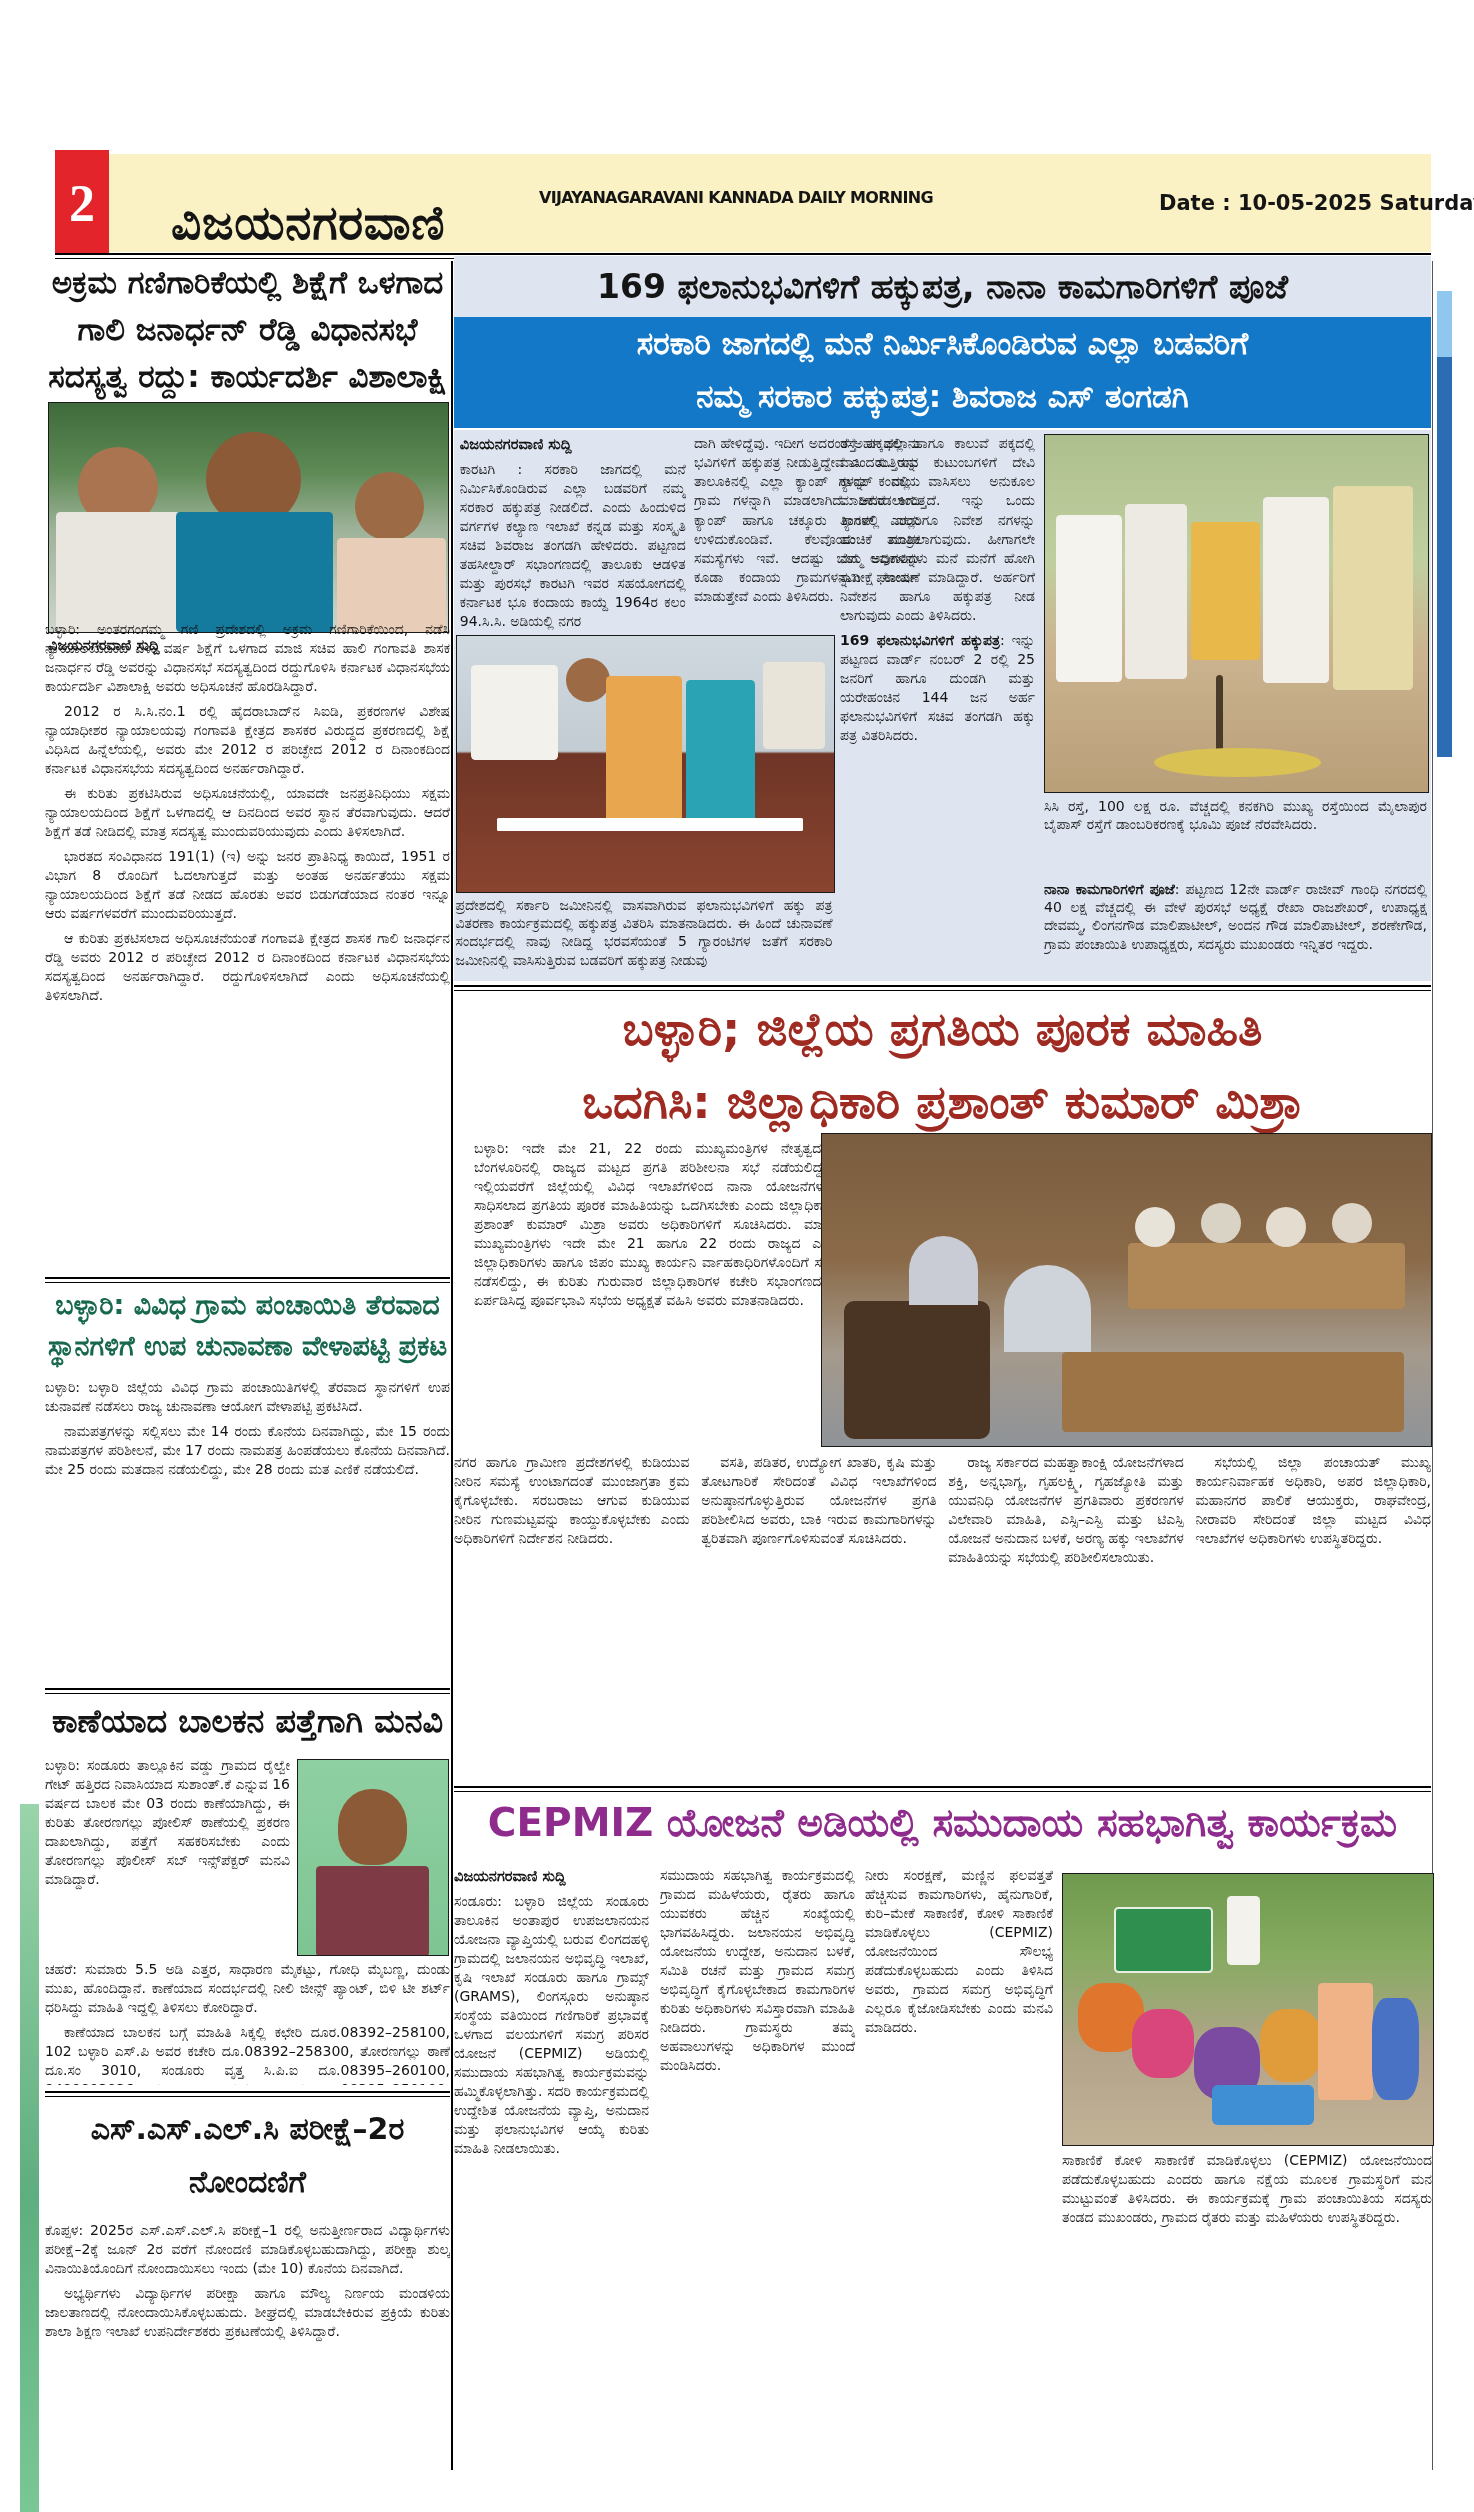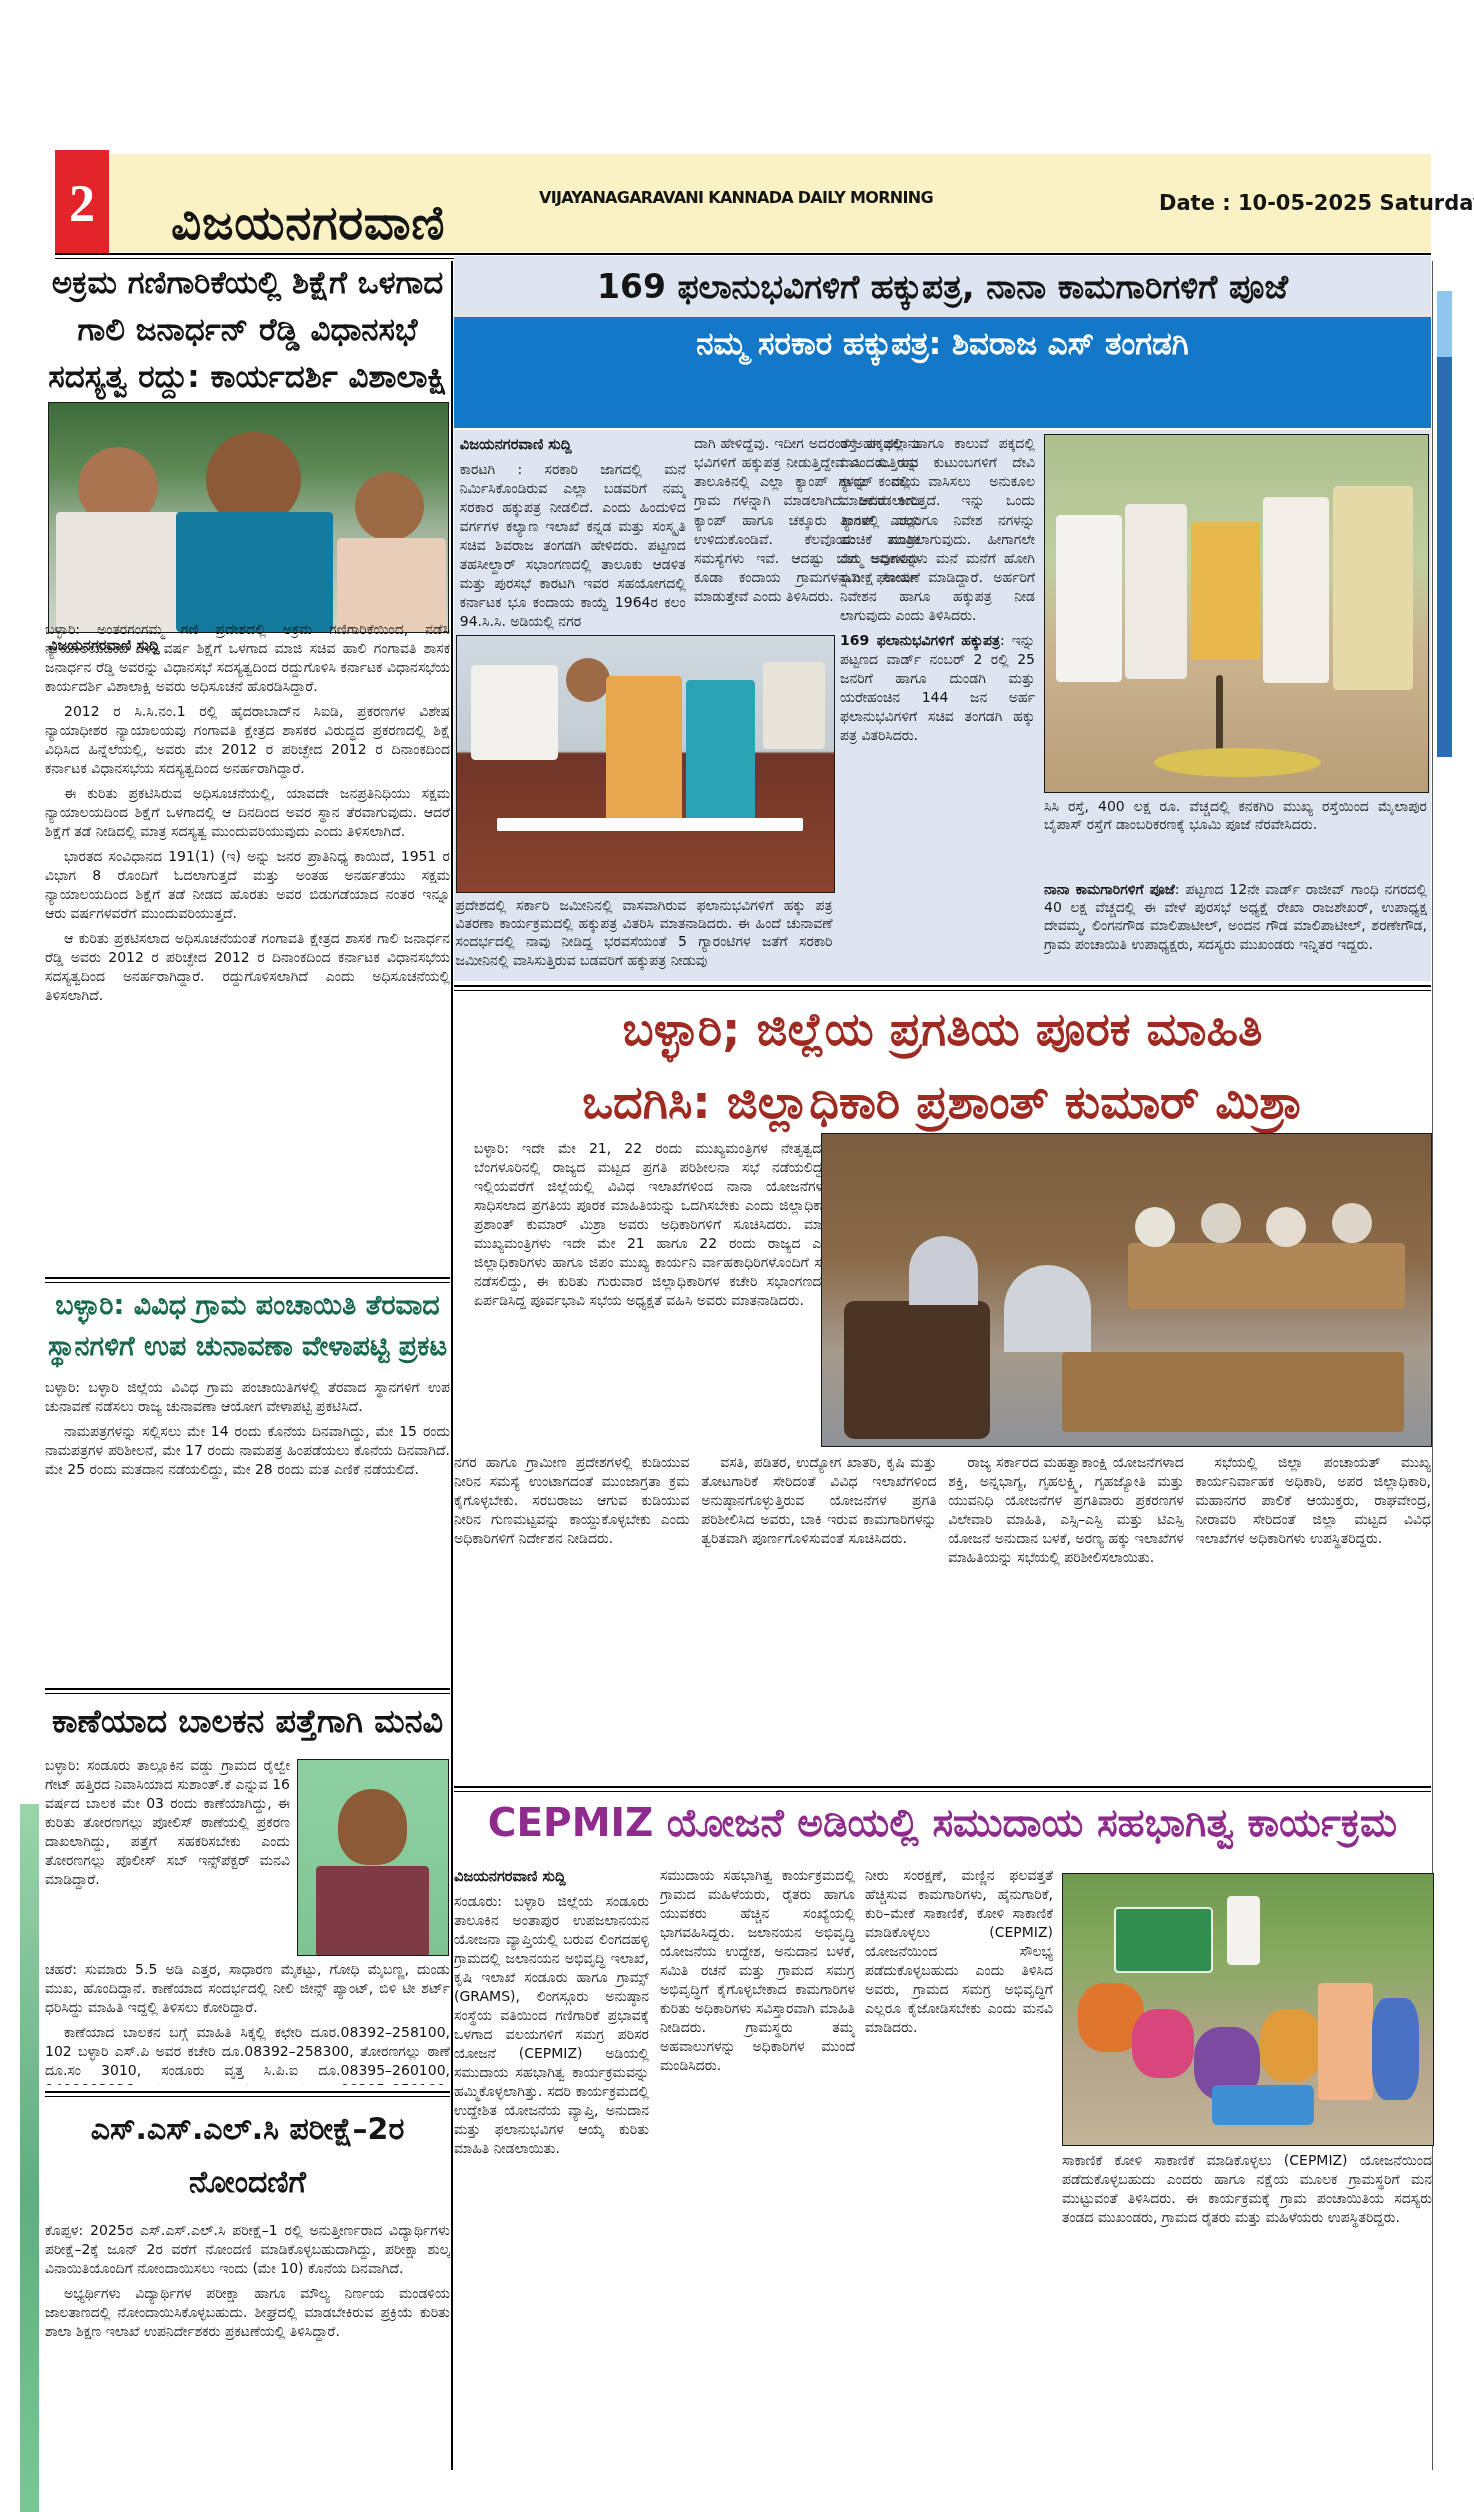--- a/index.html
+++ b/index.html
@@ -110,20 +110,21 @@
     <div>ಎಸ್.ಎಸ್.ಎಲ್.ಸಿ ಪರೀಕ್ಷೆ–2ರ ನೋಂದಣಿಗೆ</div>
     <div>ಶುಲ್ಕ ವಿನಾಯಿತಿ: ಇಂದು ಕೊನೆಯ ದಿನ</div>
   </div>
   <div class="abs jtext" style="left:45px;top:2221px;width:405px;height:248px;">
     <p class="noind">ಕೊಪ್ಪಳ: 2025ರ ಎಸ್.ಎಸ್.ಎಲ್.ಸಿ ಪರೀಕ್ಷೆ–1 ರಲ್ಲಿ ಅನುತ್ತೀರ್ಣರಾದ ವಿದ್ಯಾರ್ಥಿಗಳು ಪರೀಕ್ಷೆ–2ಕ್ಕೆ ಜೂನ್ 2ರ ವರೆಗೆ ನೋಂದಣಿ ಮಾಡಿಕೊಳ್ಳಬಹುದಾಗಿದ್ದು, ಪರೀಕ್ಷಾ ಶುಲ್ಕ ವಿನಾಯಿತಿಯೊಂದಿಗೆ ನೋಂದಾಯಿಸಲು ಇಂದು (ಮೇ 10) ಕೊನೆಯ ದಿನವಾಗಿದೆ.</p>
     <p>ಅಭ್ಯರ್ಥಿಗಳು ವಿದ್ಯಾರ್ಥಿಗಳ ಪರೀಕ್ಷಾ ಹಾಗೂ ಮೌಲ್ಯ ನಿರ್ಣಯ ಮಂಡಳಿಯ ಜಾಲತಾಣದಲ್ಲಿ ನೋಂದಾಯಿಸಿಕೊಳ್ಳಬಹುದು. ಶೀಘ್ರದಲ್ಲಿ ಮಾಡಬೇಕಿರುವ ಪ್ರಕ್ರಿಯೆ ಕುರಿತು ಶಾಲಾ ಶಿಕ್ಷಣ ಇಲಾಖೆ ಉಪನಿರ್ದೇಶಕರು ಪ್ರಕಟಣೆಯಲ್ಲಿ ತಿಳಿಸಿದ್ದಾರೆ.</p>
   </div>
 
   <div class="abs hl" id="strapline" style="left:454px;top:256px;width:977px;height:61px;line-height:61px;">169 ಫಲಾನುಭವಿಗಳಿಗೆ ಹಕ್ಕುಪತ್ರ, ನಾನಾ ಕಾಮಗಾರಿಗಳಿಗೆ ಪೂಜೆ</div>
   <div class="abs hl" id="bluebox" style="left:454px;top:317px;width:977px;height:111px;">
+    <div>ಸರಕಾರಿ ಜಾಗದಲ್ಲಿ ಮನೆ ನಿರ್ಮಿಸಿಕೊಂಡಿರುವ ಎಲ್ಲಾ ಬಡವರಿಗೆ</div>
     <div>ನಮ್ಮ ಸರಕಾರ ಹಕ್ಕುಪತ್ರ: ಶಿವರಾಜ ಎಸ್ ತಂಗಡಗಿ</div>
   </div>
 
   <div class="abs" id="bodyA" style="left:454px;top:430px;width:977px;height:551px;">
 
     <div class="abs jtext" style="left:5.8px;top:4.4px;width:226px;height:198px;">
       <p class="noind dateline">ವಿಜಯನಗರವಾಣಿ ಸುದ್ದಿ</p>
       <p class="noind">ಕಾರಟಗಿ : ಸರಕಾರಿ ಜಾಗದಲ್ಲಿ ಮನೆ ನಿರ್ಮಿಸಿಕೊಂಡಿರುವ ಎಲ್ಲಾ ಬಡವರಿಗೆ ನಮ್ಮ ಸರಕಾರ ಹಕ್ಕುಪತ್ರ ನೀಡಲಿದೆ. ಎಂದು ಹಿಂದುಳಿದ ವರ್ಗಗಳ ಕಲ್ಯಾಣ ಇಲಾಖೆ ಕನ್ನಡ ಮತ್ತು ಸಂಸ್ಕೃತಿ ಸಚಿವ ಶಿವರಾಜ ತಂಗಡಗಿ ಹೇಳಿದರು. ಪಟ್ಟಣದ ತಹಸೀಲ್ದಾರ್ ಸಭಾಂಗಣದಲ್ಲಿ ತಾಲೂಕು ಆಡಳಿತ ಮತ್ತು ಪುರಸಭೆ ಕಾರಟಗಿ ಇವರ ಸಹಯೋಗದಲ್ಲಿ ಕರ್ನಾಟಕ ಭೂ ಕಂದಾಯ ಕಾಯ್ದೆ 1964ರ ಕಲಂ 94.ಸಿ.ಸಿ. ಅಡಿಯಲ್ಲಿ ನಗರ</p>
     </div>
 
@@ -152,21 +153,21 @@
 
     <div class="ph" style="left:590px;top:4.4px;width:383px;height:357px;background:linear-gradient(180deg,#aebf8e 0%,#c0cf9f 35%,#cbb490 60%,#b99f78 100%);">
       <div class="blob" style="left:11px;top:80px;width:66px;height:167px;background:#f4f3ee;"></div>
       <div class="blob" style="left:80px;top:69px;width:62px;height:175px;background:#eceae2;"></div>
       <div class="blob" style="left:146px;top:87px;width:69px;height:138px;background:#e8b84a;"></div>
       <div class="blob" style="left:218px;top:62px;width:66px;height:186px;background:#f1efe8;"></div>
       <div class="blob" style="left:288px;top:51px;width:80px;height:204px;background:#e5d9a8;"></div>
       <div class="blob" style="left:171px;top:240px;width:7.3px;height:95px;background:#4a3a28;"></div>
       <div class="blob" style="left:109px;top:313px;width:167px;height:29px;background:#d9c153;border-radius:50%;"></div>
     </div>
-    <div class="abs cap" style="left:590px;top:367px;width:383px;height:82px;">ಸಿಸಿ ರಸ್ತೆ, 400 ಲಕ್ಷ ರೂ. ವೆಚ್ಚದಲ್ಲಿ ಕನಕಗಿರಿ ಮುಖ್ಯ ರಸ್ತೆಯಿಂದ ಮೈಲಾಪುರ ಬೈಪಾಸ್ ರಸ್ತೆಗೆ ಡಾಂಬರಿಕರಣಕ್ಕೆ ಭೂಮಿ ಪೂಜೆ ನೆರವೇಸಿದರು.</div>
+    <div class="abs cap" style="left:590px;top:367px;width:383px;height:82px;">ಸಿಸಿ ರಸ್ತೆ, 100 ಲಕ್ಷ ರೂ. ವೆಚ್ಚದಲ್ಲಿ ಕನಕಗಿರಿ ಮುಖ್ಯ ರಸ್ತೆಯಿಂದ ಮೈಲಾಪುರ ಬೈಪಾಸ್ ರಸ್ತೆಗೆ ಡಾಂಬರಿಕರಣಕ್ಕೆ ಭೂಮಿ ಪೂಜೆ ನೆರವೇಸಿದರು.</div>
     <div class="abs cap" style="left:590px;top:450px;width:383px;height:96px;">
       <b>ನಾನಾ ಕಾಮಗಾರಿಗಳಿಗೆ ಪೂಜೆ</b><span>: ಪಟ್ಟಣದ 12ನೇ ವಾರ್ಡ್ ರಾಜೀವ್ ಗಾಂಧಿ ನಗರದಲ್ಲಿ 40 ಲಕ್ಷ ವೆಚ್ಚದಲ್ಲಿ ಈ ವೇಳೆ ಪುರಸಭೆ ಅಧ್ಯಕ್ಷೆ ರೇಖಾ ರಾಜಶೇಖರ್, ಉಪಾಧ್ಯಕ್ಷ ದೇವಮ್ಮ, ಲಿಂಗನಗೌಡ ಮಾಲಿಪಾಟೀಲ್, ಅಂದನ ಗೌಡ ಮಾಲಿಪಾಟೀಲ್, ಶರಣೇಗೌಡ, ಗ್ರಾಮ ಪಂಚಾಯಿತಿ ಉಪಾಧ್ಯಕ್ಷರು, ಸದಸ್ಯರು ಮುಖಂಡರು ಇನ್ನಿತರ ಇದ್ದರು.</span>
     </div>
   </div>
 
   <div class="abs dbl-rule" style="left:454px;top:985px;width:977px;"></div>
   <div class="abs hl" id="hlB" style="left:454px;top:993px;width:977px;height:141px;">
     <div>ಬಳ್ಳಾರಿ; ಜಿಲ್ಲೆಯ ಪ್ರಗತಿಯ ಪೂರಕ ಮಾಹಿತಿ</div>
     <div>ಒದಗಿಸಿ: ಜಿಲ್ಲಾಧಿಕಾರಿ ಪ್ರಶಾಂತ್ ಕುಮಾರ್ ಮಿಶ್ರಾ</div>
   </div>

